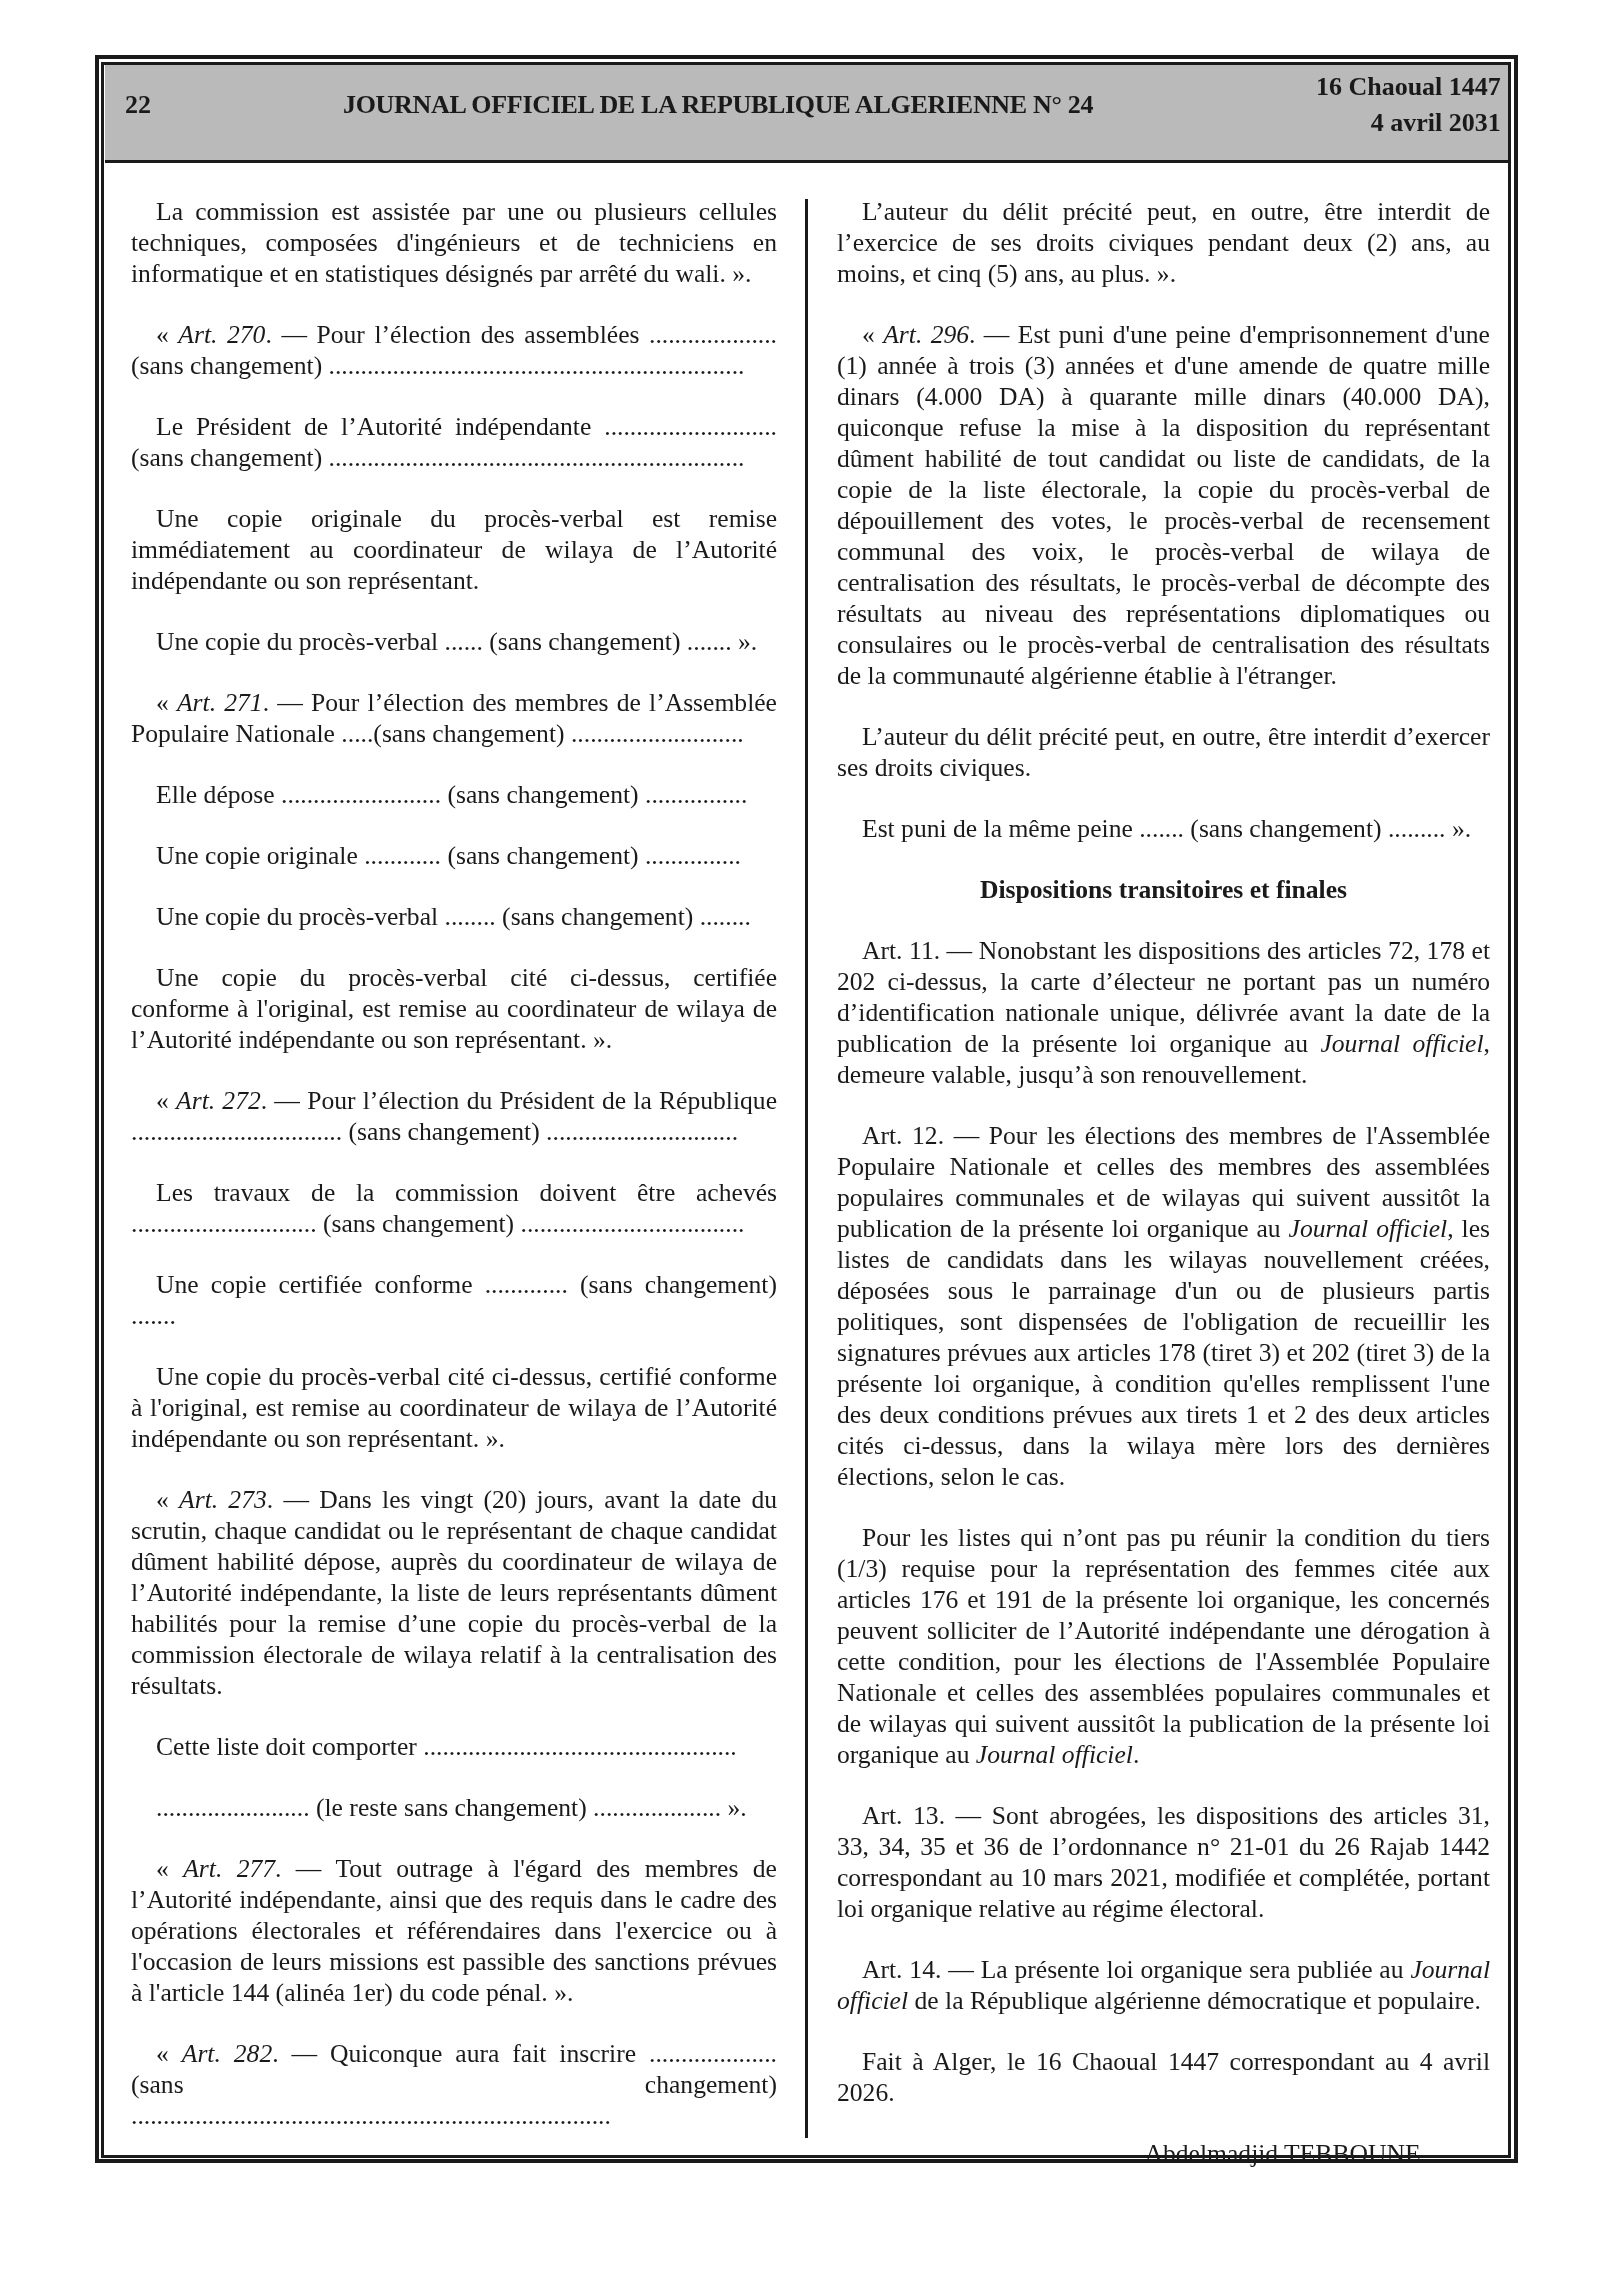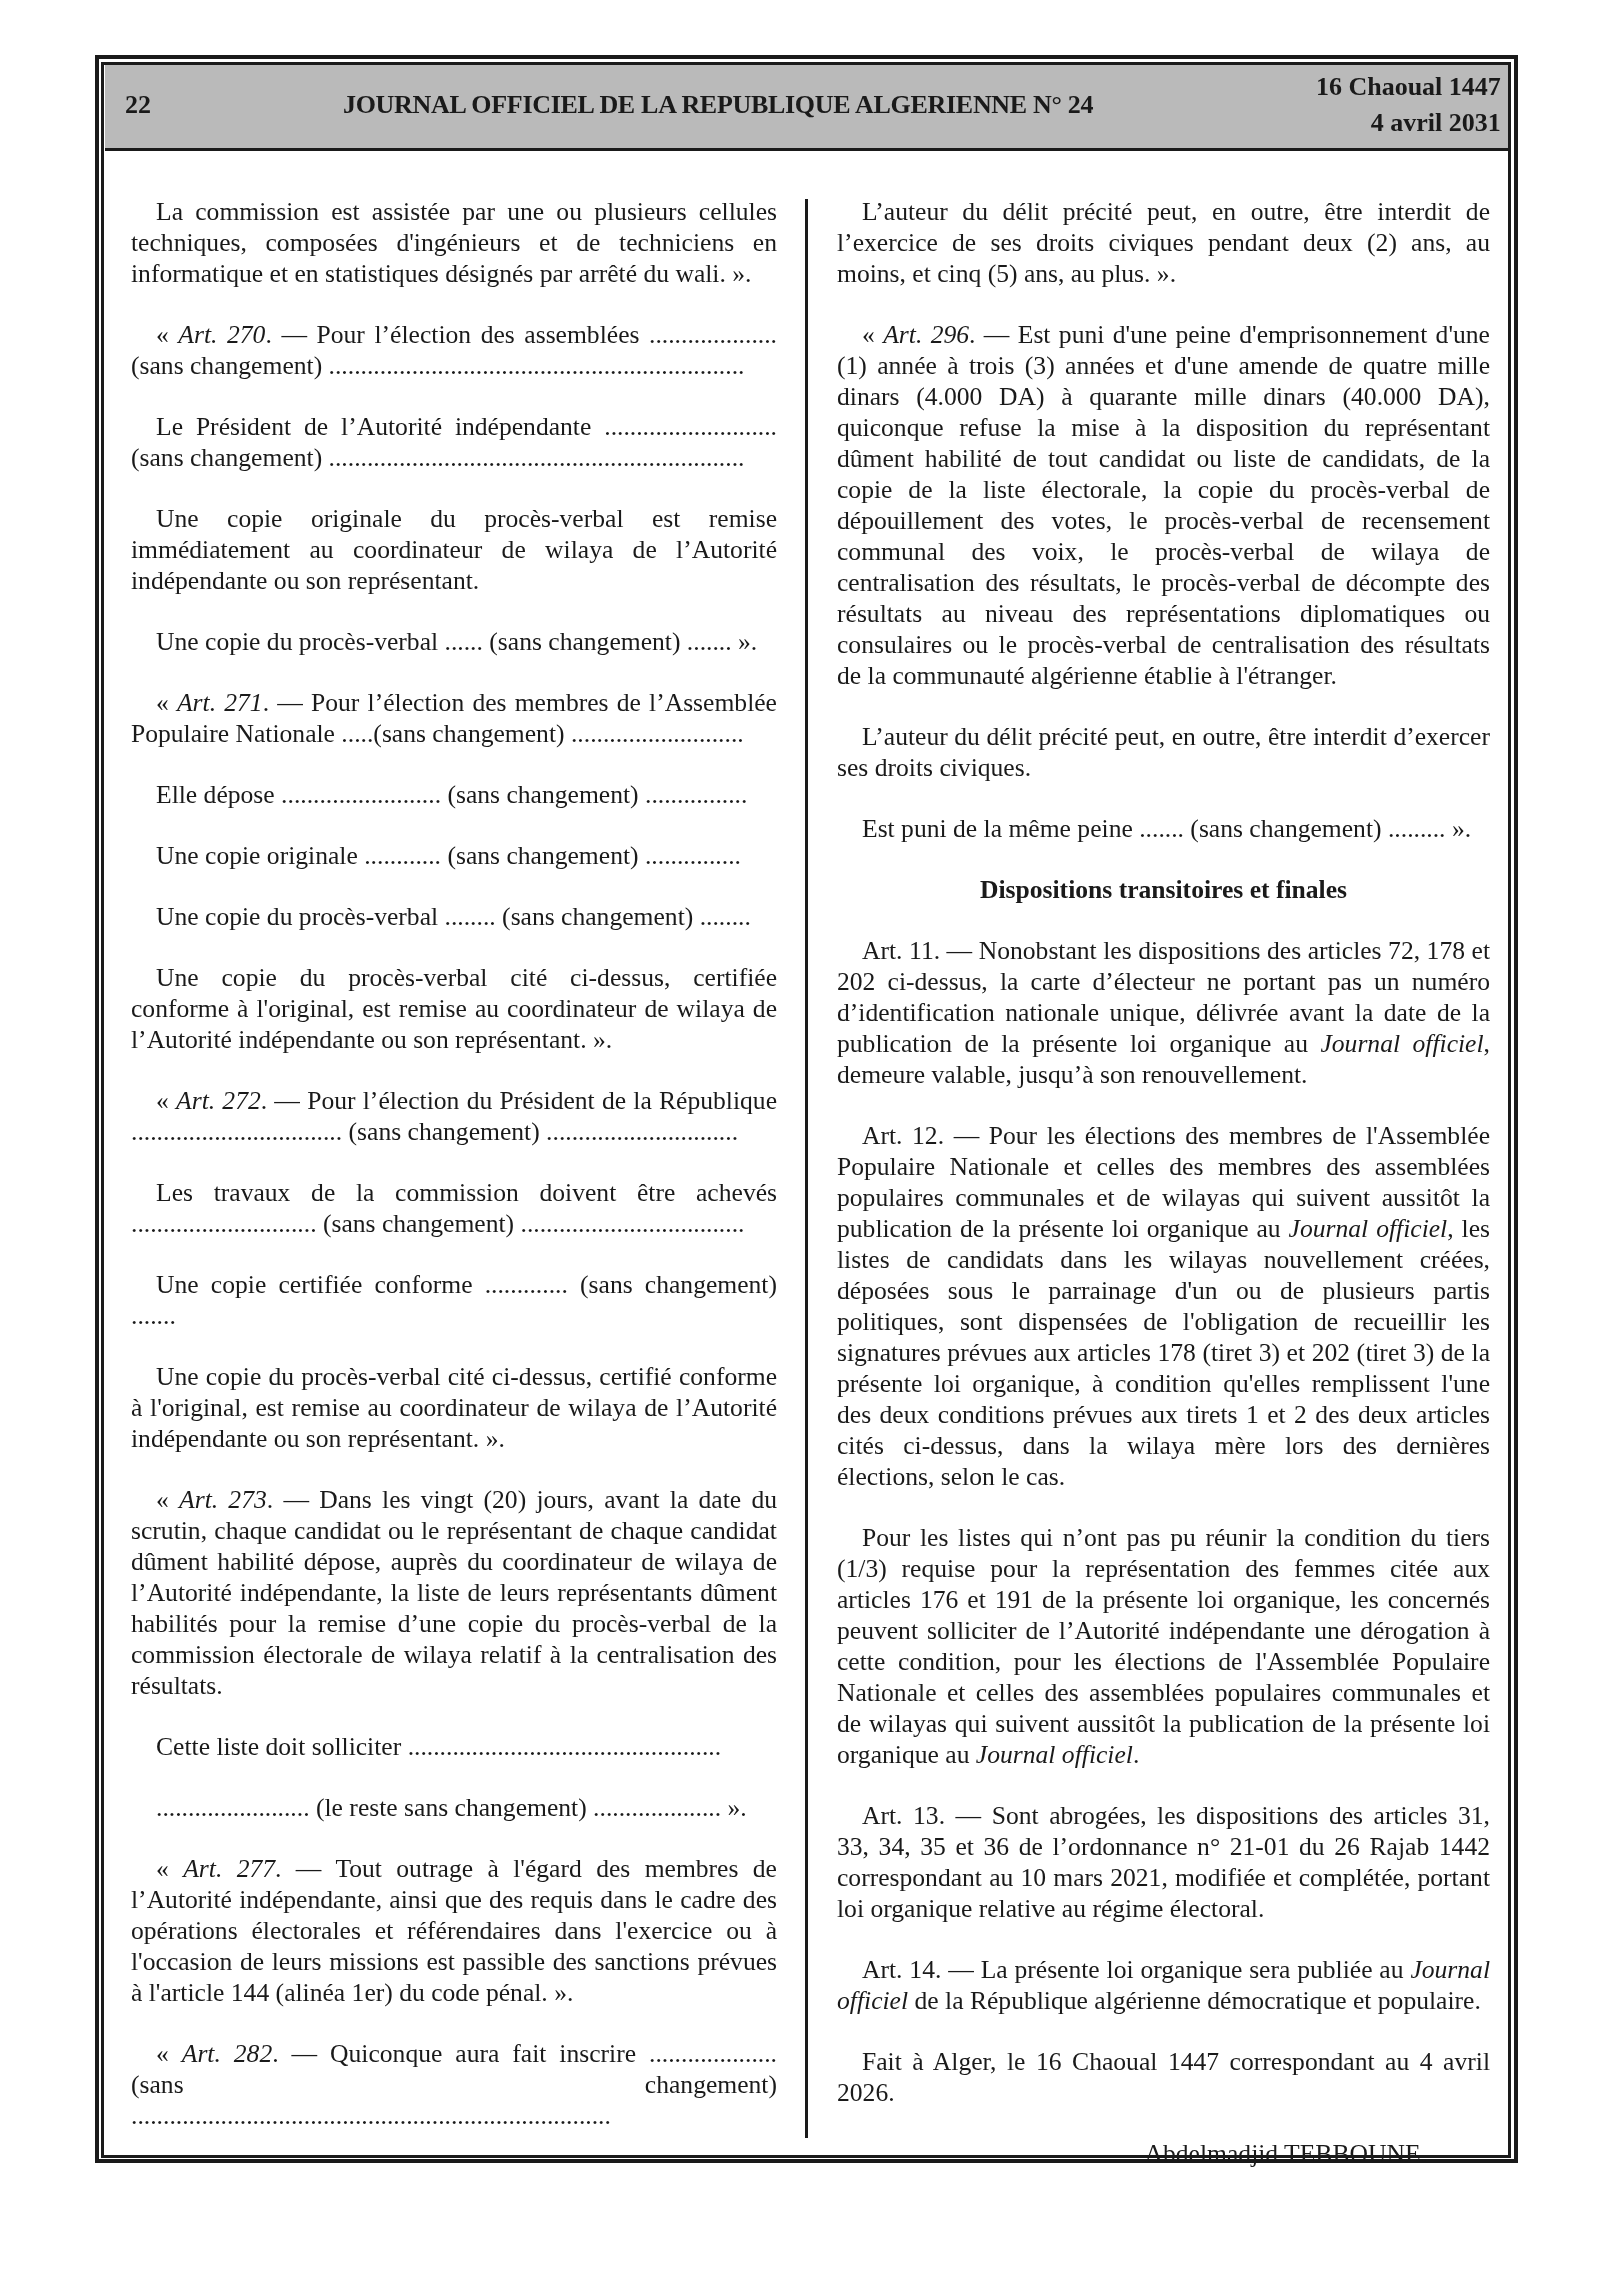--- a/index.html
+++ b/index.html
@@ -2,21 +2,21 @@
 <html style="font-size:14.5px"><head>
 <meta charset="utf-8">
 <style>
   html, body { margin:0; padding:0; background:#ffffff; }
   body { width:1615px; height:2285px; position:relative; overflow:hidden;
          font-family:"Liberation Serif","DejaVu Serif",serif; color:#1a1a1a; }
   .outer { position:absolute; left:95px; top:55px; width:1423px; height:2108px;
            border:4.5px solid #1a1a1a; box-sizing:border-box; }
   .inner { position:absolute; left:101px; top:62px; width:1410px; height:2096px;
            border:3.6px solid #1a1a1a; box-sizing:border-box; }
-  .header { position:absolute; left:105px; top:65px; width:1403px; height:86px;
+  .header { position:absolute; left:105px; top:65px; width:1403px; height:98px;
             background:#bababa; border-bottom:3.6px solid #1a1a1a; box-sizing:border-box; }
   .hdr-page { position:absolute; left:20px; top:25px; font-weight:bold; font-size:26px; }
   .hdr-title { position:absolute; left:238px; top:25px; font-weight:bold; font-size:26px;
                letter-spacing:-0.3px; white-space:nowrap; }
   .hdr-date { position:absolute; right:7.2px; top:3.6px; text-align:right; font-weight:bold;
               font-size:26px; line-height:36px; }
   .col { position:absolute; top:196px; font-size:25.6px; line-height:31px;
          text-align:justify; }
   .col-left { left:131px; width:646px; }
   .col-right { left:837px; width:653px; }
@@ -52,21 +52,21 @@
   <p><span>« </span><span class="it">Art. 271</span><span>. — Pour l’élection des membres de l’Assemblée Populaire Nationale .....(sans changement) ...........................</span></p>
   <p>Elle dépose ......................... (sans changement) ................</p>
   <p>Une copie originale ............ (sans changement) ...............</p>
   <p>Une copie du procès-verbal ........ (sans changement) ........</p>
   <p>Une copie du procès-verbal cité ci-dessus, certifiée conforme à l'original, est remise au coordinateur de wilaya de l’Autorité indépendante ou son représentant. ».</p>
   <p><span>« </span><span class="it">Art. 272</span><span>. — Pour l’élection du Président de la République ................................. (sans changement) ..............................</span></p>
   <p>Les travaux de la commission doivent être achevés ............................. (sans changement) ...................................</p>
   <p>Une copie certifiée conforme ............. (sans changement) .......</p>
   <p>Une copie du procès-verbal cité ci-dessus, certifié conforme à l'original, est remise au coordinateur de wilaya de l’Autorité indépendante ou son représentant. ».</p>
   <p><span>« </span><span class="it">Art. 273</span><span>. — Dans les vingt (20) jours, avant la date du scrutin, chaque candidat ou le représentant de chaque candidat dûment habilité dépose, auprès du coordinateur de wilaya de l’Autorité indépendante, la liste de leurs représentants dûment habilités pour la remise d’une copie du procès-verbal de la commission électorale de wilaya relatif à la centralisation des résultats.</span></p>
-  <p>Cette liste doit solliciter .................................................</p>
+  <p>Cette liste doit comporter .................................................</p>
   <p>........................ (le reste sans changement) .................... ».</p>
   <p><span>« </span><span class="it">Art. 277</span><span>. — Tout outrage à l'égard des membres de l’Autorité indépendante, ainsi que des requis dans le cadre des opérations électorales et référendaires dans l'exercice ou à l'occasion de leurs missions est passible des sanctions prévues à l'article 144 (alinéa 1er) du code pénal. ».</span></p>
   <p><span>« </span><span class="it">Art. 282</span><span>. — Quiconque aura fait inscrire .................... (sans changement) ...........................................................................</span></p>
 </div>
 
 <div class="col col-right">
   <p>L’auteur du délit précité peut, en outre, être interdit de l’exercice de ses droits civiques pendant deux (2) ans, au moins, et cinq (5) ans, au plus. ».</p>
   <p><span>« </span><span class="it">Art. 296</span><span>. — Est puni d'une peine d'emprisonnement d'une (1) année à trois (3) années et d'une amende de quatre mille dinars (4.000 DA) à quarante mille dinars (40.000 DA), quiconque refuse la mise à la disposition du représentant dûment habilité de tout candidat ou liste de candidats, de la copie de la liste électorale, la copie du procès-verbal de dépouillement des votes, le procès-verbal de recensement communal des voix, le procès-verbal de wilaya de centralisation des résultats, le procès-verbal de décompte des résultats au niveau des représentations diplomatiques ou consulaires ou le procès-verbal de centralisation des résultats de la communauté algérienne établie à l'étranger.</span></p>
   <p>L’auteur du délit précité peut, en outre, être interdit d’exercer ses droits civiques.</p>
   <p>Est puni de la même peine ....... (sans changement) ......... ».</p>

